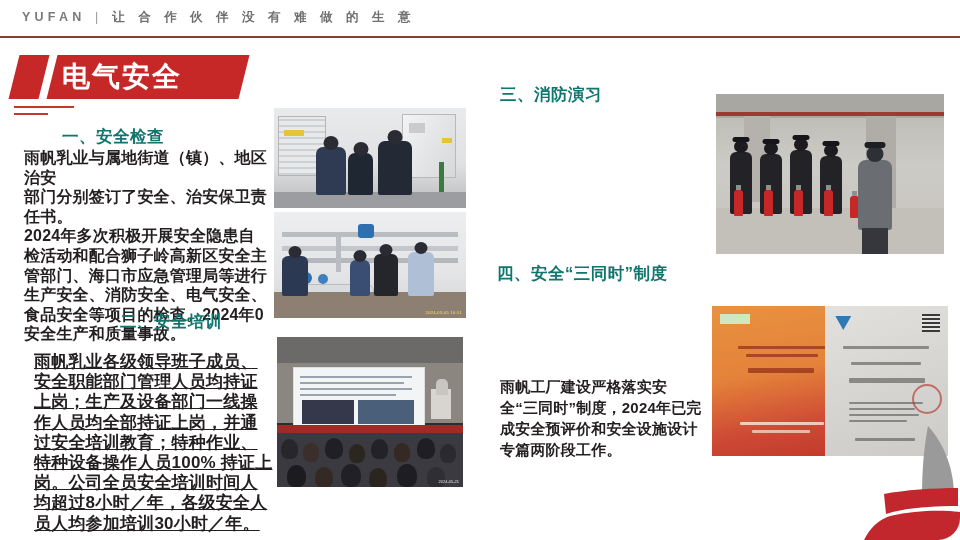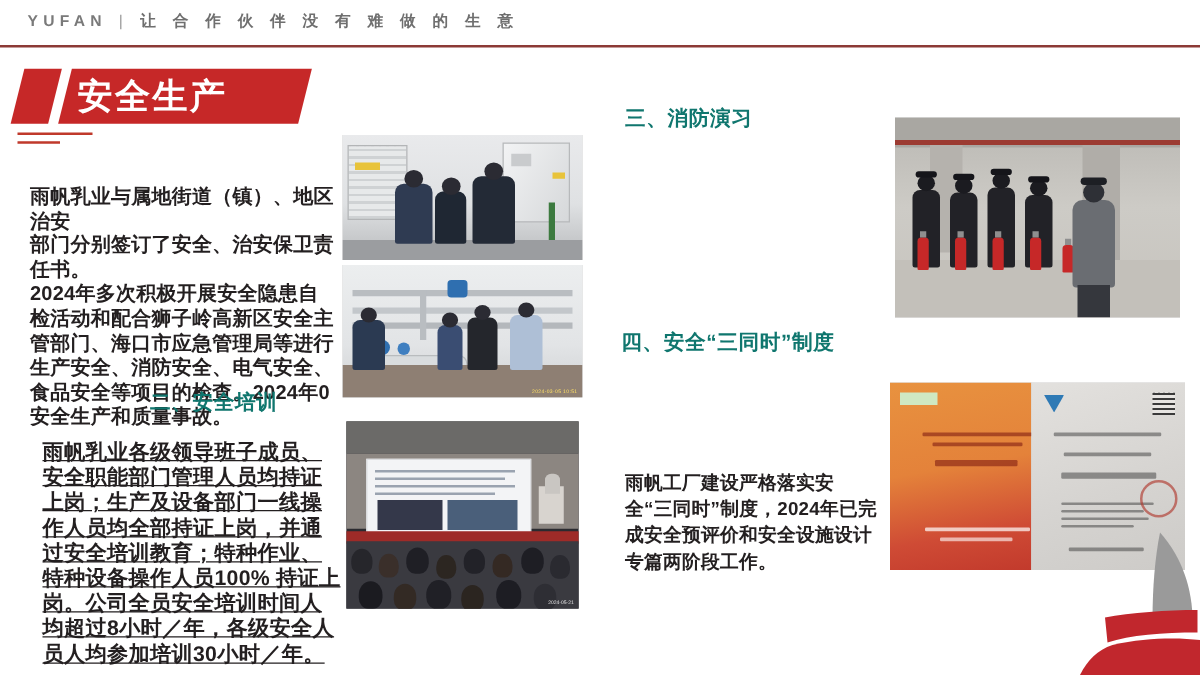--- a/index.html
+++ b/index.html
@@ -3,21 +3,21 @@
 <meta charset="utf-8">
 <style>
   html,body{margin:0;padding:0;}
   body{
     width:960px;height:540px;
     background:#ffffff;
     font-family:"Liberation Sans","DejaVu Sans",sans-serif;
     overflow:hidden;
     position:relative;
   }
-  .slide{position:relative;width:960px;height:540px;overflow:hidden;background:#fff;}
+  .slide{position:relative;width:960px;height:540px;overflow:hidden;background:#fff;border-radius:22px;}
 
   
   .topbar{position:absolute;left:0;top:0;width:960px;height:37px;}
   .brand{
     position:absolute;left:22px;top:9px;
     font-size:12.5px;letter-spacing:4.2px;color:#7a7a7a;font-weight:700;
     white-space:nowrap;
   }
   .brand .sep{color:#9a9a9a;font-weight:400;padding:0 2px;}
   .brand .cn{letter-spacing:5px;font-weight:700;color:#6f6f6f;}
@@ -176,24 +176,25 @@
       <span class="sep">|</span>
       <span class="cn">让 合 作 伙 伴 没 有 难 做 的 生 意</span>
     </div>
   </div>
   <div class="topline"></div>
 
   <div class="banner">
     <div class="bar-sm"></div>
     <div class="bar-lg"></div>
   </div>
-  <div class="banner-text">安全生产</div>
+  <div class="banner-text">电气安全</div>
   <div class="rule1"></div>
   <div class="rule2"></div>
 
+  <div class="heading h-check">一、安全检查</div>
   <div class="body-txt p-check" style="white-space:pre-wrap;">雨帆乳业与属地街道（镇）、地区治安
 部门分别签订了安全、治安保卫责任书。
 2024年多次积极开展安全隐患自检活动和配合狮子岭高新区安全主管部门、海口市应急管理局等进行生产安全、消防安全、电气安全、食品安全等项目的检查。2024年0安全生产和质量事故。</div>
 
   <div class="heading h-train">二、安全培训</div>
   <div class="body-txt p-train">雨帆乳业各级领导班子成员、安全职能部门管理人员均持证上岗；生产及设备部门一线操作人员均全部持证上岗，并通过安全培训教育；特种作业、特种设备操作人员100% 持证上岗。公司全员安全培训时间人均超过8小时／年，各级安全人员人均参加培训30小时／年。</div>
 
   <div class="heading h-fire">三、消防演习</div>
 
   <div class="heading h-three">四、安全“三同时”制度</div>

